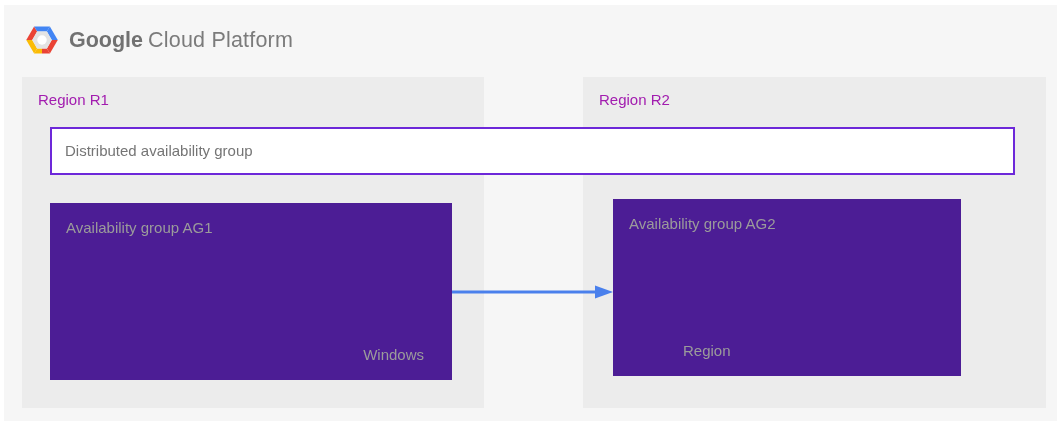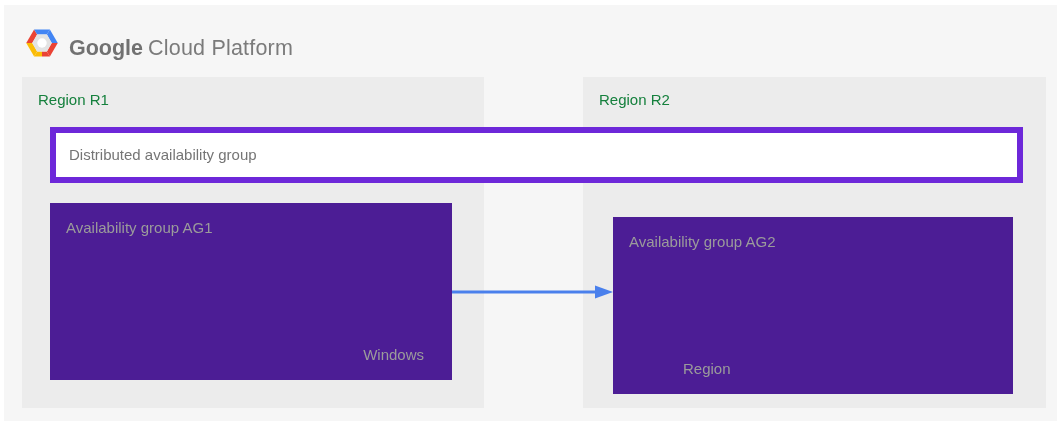--- a/index.html
+++ b/index.html
@@ -8,52 +8,52 @@
     font-family:"Liberation Sans","DejaVu Sans",sans-serif;
     overflow:hidden;
   }
   .canvas{
     position:absolute;left:4px;top:5px;right:4px;bottom:5px;
     background:#f6f6f6;
   }
   
   .header{
     position:absolute;left:20px;top:14px;height:42px;
-    display:flex;align-items:flex-end;
+    display:flex;align-items:center;
   }
   .logo-icon{width:36px;height:36px;display:block;}
   .logo-text{
     margin-left:9px;font-size:21.5px;color:#747474;letter-spacing:.2px;
     white-space:nowrap;
   }
   .logo-text .g{font-weight:700;color:#717171;letter-spacing:0;}
   .logo-text .rest{font-weight:400;margin-left:5px;color:#7b7b7b;}
   
   .region{
     position:absolute;background:#ececec;
   }
   .region-r1{left:18px;top:72px;width:462px;height:331px;}
   .region-r2{left:579px;top:72px;width:463px;height:331px;}
   .region-label{
-    position:absolute;left:16px;top:14px;font-size:15px;color:#15803d;
+    position:absolute;left:16px;top:14px;font-size:15px;color:#a21caf;
   }
   
   .dag-box{
     position:absolute;left:46px;top:122px;width:961px;height:44px;
-    background:#ffffff;border:6px solid #6d28d9;
+    background:#ffffff;border:2px solid #6d28d9;
   }
   .dag-label{
     position:absolute;left:13px;top:13px;font-size:15px;color:#757575;
   }
   
   .ag-box{
     position:absolute;background:#4c1d95;
   }
   .ag1{left:46px;top:198px;width:402px;height:177px;}
-  .ag2{left:609px;top:212px;width:400px;height:177px;}
+  .ag2{left:609px;top:194px;width:348px;height:177px;}
   .ag-label{
     position:absolute;left:16px;top:16px;font-size:15px;color:#9b9b9b;
   }
   .os-label{
     position:absolute;bottom:17px;font-size:15px;color:#9b9b9b;margin-left:46px;
   }
   .os-right{right:28px;}
   .os-left{left:24px;}
   
   .arrow-svg{position:absolute;left:448px;top:279px;width:161px;height:16px;}

